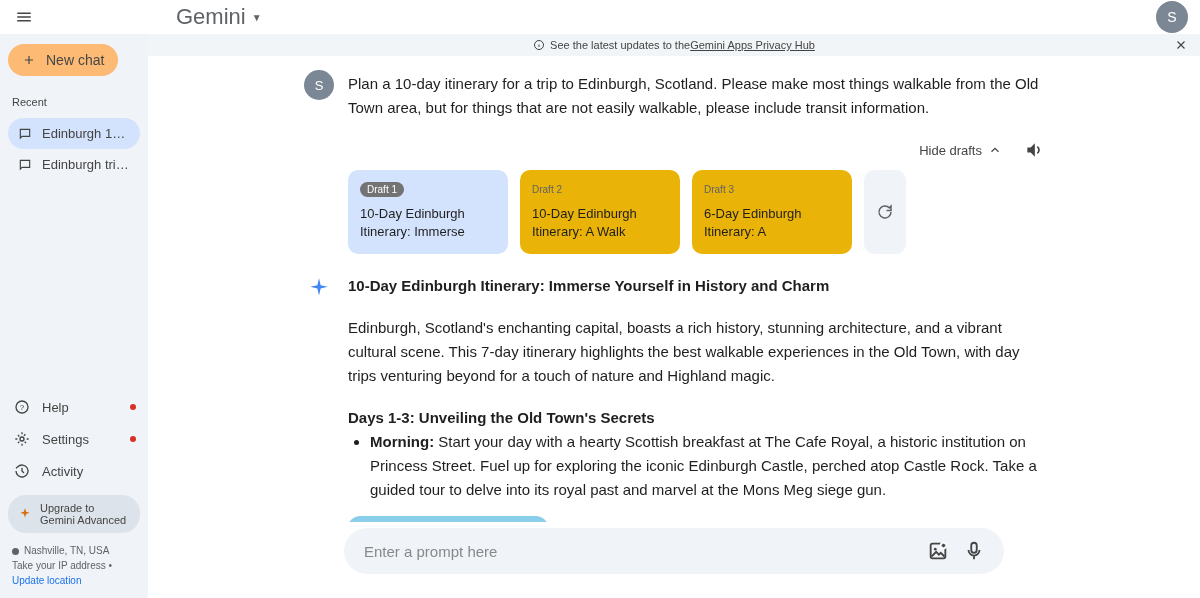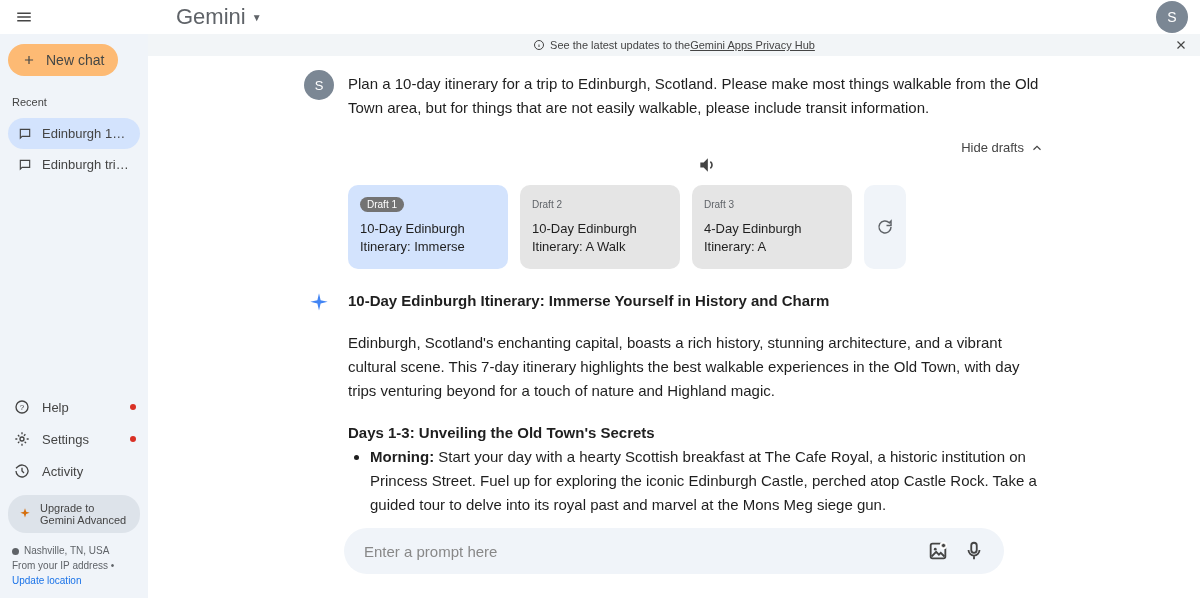--- a/index.html
+++ b/index.html
@@ -38,28 +38,28 @@
 .banner-link { text-decoration: underline; cursor: pointer; }
 .banner-close { position: absolute; right: 12px; cursor: pointer; color: #444; }
 .banner-info-ico { margin-right: 5px; }
 
 .content-scroll { flex: 1; overflow-y: auto; padding-bottom: 10px; }
 .content-wrap { max-width: 740px; margin: 0 auto; padding: 14px 0 0 0; }
 .user-row { display: flex; gap: 14px; margin-bottom: 14px; }
 .user-avatar { width: 30px; height: 30px; border-radius: 50%; background: #7b8794; color: #fff; display: flex; align-items: center; justify-content: center; flex-shrink: 0; font-size: 13px; }
 .user-prompt { font-size: 15px; line-height: 1.6; color: #1f1f1f; padding-top: 2px; }
 
-.drafts-header { display: flex; align-items: center; margin: 20px 0 10px 44px; flex-direction: column; }
+.drafts-header { display: flex; align-items: center; margin: 20px 0 10px 44px; }
 .drafts-header .hide-label { margin-left: auto; font-size: 13px; color: #444; display: flex; align-items: center; gap: 6px; cursor: pointer; }
 .speaker-btn { margin-left: 22px; cursor: pointer; color: #444; }
 
 .draft-cards { display: flex; gap: 12px; margin-left: 44px; margin-bottom: 20px; }
 .draft-card { width: 160px; height: 84px; border-radius: 10px; padding: 12px; cursor: pointer; display: flex; flex-direction: column; }
 .draft-card.active { background: #d3e3fd; }
-.draft-card.inactive { background: #e5e5e5; }
+.draft-card.inactive { background: #eab308; }
 .draft-card.refresh-card { width: 42px; display: flex; align-items: center; justify-content: center; background: #f0f4f9; }
 .draft-badge { display: inline-block; background: #737373; color: #fff; font-size: 10px; padding: 2px 7px; border-radius: 8px; width: fit-content; margin-bottom: 8px; }
 .draft-badge.plain { background: transparent; color: #5f6368; padding: 2px 0; }
 .draft-title { font-size: 13px; line-height: 1.4; color: #1f1f1f; }
 
 .answer-row { display: flex; gap: 14px; }
 .spark-icon { width: 30px; height: 30px; display: flex; align-items: center; justify-content: center; flex-shrink: 0; }
 .answer-body { flex: 1; font-size: 15px; line-height: 1.6; color: #1f1f1f; }
 .answer-heading { font-size: 15px; font-weight: 700; margin-bottom: 18px; }
 .answer-para { margin-bottom: 18px; }
@@ -160,21 +160,21 @@
       <span class="upgrade-star">
         <svg width="14" height="14" viewBox="0 0 24 24">
             <path fill="#d56e0c" d="M12 2l2 6 6 2-6 2-2 6-2-6-6-2 6-2z"></path>
           </svg>
       </span>
       <span>Upgrade to Gemini Advanced</span>
     </div>
 
     <div class="footer-location">
       <div><span class="loc-dot"></span><span>Nashville, TN, USA</span></div>
-      <div><span>From your IP address • </span><a href="#" class="footer-update">Update location</a></div>
+      <div><span>Take your IP address • </span><a href="#" class="footer-update">Update location</a></div>
     </div>
   </div>
 
   <div class="main">
     <div class="banner">
       <span class="banner-info-ico">
         <svg width="12" height="12" viewBox="0 0 24 24">
             <circle cx="12" cy="12" r="9" fill="none" stroke="currentColor" stroke-width="2"></circle>
             <line x1="12" y1="8" x2="12" y2="8" stroke="currentColor" stroke-width="2"></line>
             <line x1="12" y1="11" x2="12" y2="16" stroke="currentColor" stroke-width="2"></line>
@@ -217,21 +217,21 @@
           <div class="draft-card active">
             <span class="draft-badge">Draft 1</span>
             <span class="draft-title">10-Day Edinburgh Itinerary: Immerse</span>
           </div>
           <div class="draft-card inactive">
             <span class="draft-badge plain">Draft 2</span>
             <span class="draft-title">10-Day Edinburgh Itinerary: A Walk</span>
           </div>
           <div class="draft-card inactive">
             <span class="draft-badge plain">Draft 3</span>
-            <span class="draft-title">4-Day Edinburgh Itinerary: A</span>
+            <span class="draft-title">6-Day Edinburgh Itinerary: A</span>
           </div>
           <div class="draft-card refresh-card">
             <span>
               <svg width="18" height="18" viewBox="0 0 24 24">
                   <path fill="none" stroke="#5f6368" stroke-width="2" d="M20 12a8 8 0 1 1-2.3-5.6L20 4v6h-6"></path>
                 </svg>
             </span>
           </div>
         </div>
 

